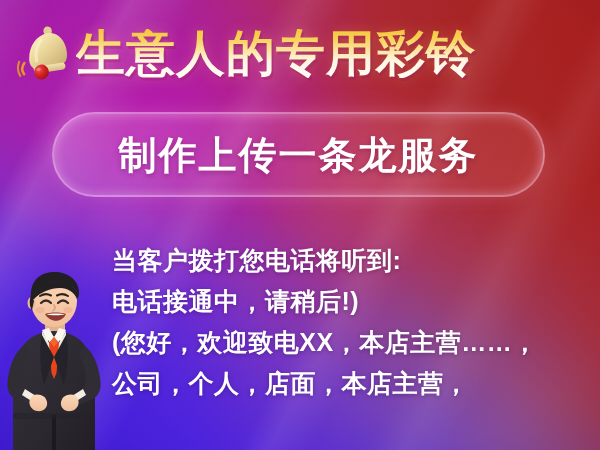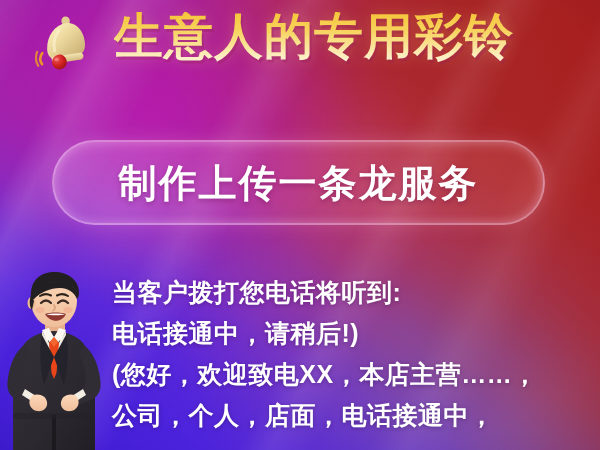--- a/index.html
+++ b/index.html
@@ -101,23 +101,23 @@
     background: radial-gradient(120% 110% at 50% 46%, rgba(0,0,0,0) 52%, rgba(0,0,0,0.18) 88%, rgba(0,0,0,0.30) 100%);
   }
 
   
   .header {
     position: absolute;
     left: 0; top: 12px;
     width: 600px;
     height: 82px;
     display: flex;
-    padding-left: 32px;
+    align-items: center;
+    padding-left: 14px;
     box-sizing: border-box;
-    gap: 20px;
   }
   .bell-icon {
     width: 58px;
     height: 62px;
     position: relative;
     flex: 0 0 auto;
     margin-right: 4px;
     transform: rotate(-9deg);
   }
   .bell-icon svg { display: block; width: 100%; height: 100%; }
@@ -132,21 +132,21 @@
     -webkit-background-clip: text;
     background-clip: text;
     color: transparent;
     -webkit-text-fill-color: transparent;
     filter: drop-shadow(2px 3px 0px rgba(150,25,90,0.30)) drop-shadow(0 0 7px rgba(255,200,120,0.25));
   }
 
   
   .pill {
     position: absolute;
-    left: 52px; top: 140px;
+    left: 52px; top: 112px;
     width: 493px;
     height: 85px;
     border-radius: 48px;
     box-sizing: border-box;
     border: 2px solid rgba(255,225,250,0.42);
     background: linear-gradient(125deg, rgba(255,200,255,0.22) 0%, rgba(255,190,245,0.14) 30%, rgba(255,170,190,0.10) 58%, rgba(255,160,150,0.14) 100%);
     box-shadow:
       inset 0 2px 12px rgba(255,225,255,0.28),
       inset 0 -2px 10px rgba(255,190,230,0.14),
       0 0 18px rgba(255,190,240,0.18);
@@ -162,21 +162,20 @@
     line-height: 1;
     white-space: nowrap;
     text-shadow: 0 2px 5px rgba(90,10,70,0.35);
   }
 
   
   .body-block {
     position: absolute;
     left: 112px; top: 240px;
     width: 480px;
-    margin-top: 32px;
   }
   .body-line {
     font-size: 25px;
     font-weight: 700;
     color: #ffffff;
     line-height: 41px;
     white-space: nowrap;
     letter-spacing: 0.5px;
     text-shadow: 0 1px 4px rgba(40,10,70,0.40);
   }
@@ -252,21 +251,21 @@
   </div>
 
   <div class="pill">
     <div class="pill-label">制作上传一条龙服务</div>
   </div>
 
   <div class="body-block">
     <div class="body-line">当客户拨打您电话将听到:</div>
     <div class="body-line">电话接通中，请稍后!)</div>
     <div class="body-line">(您好，欢迎致电XX，本店主营……，</div>
-    <div class="body-line">公司，个人，店面，电话接通中，</div>
+    <div class="body-line">公司，个人，店面，本店主营，</div>
   </div>
 
   <div class="businessman">
     <svg viewBox="0 0 112 185" xmlns="http://www.w3.org/2000/svg">
       <defs>
         <linearGradient id="suitG" x1="0" y1="0" x2="1" y2="1">
           <stop offset="0%" stop-color="#35323a"></stop>
           <stop offset="60%" stop-color="#2b282f"></stop>
           <stop offset="100%" stop-color="#211f25"></stop>
         </linearGradient>

